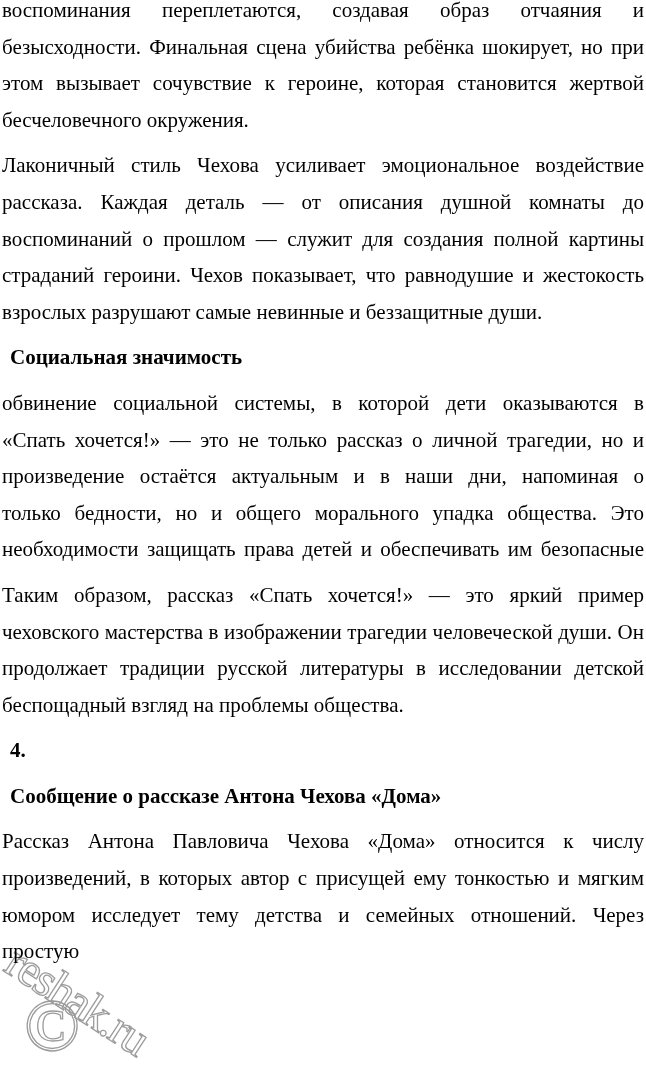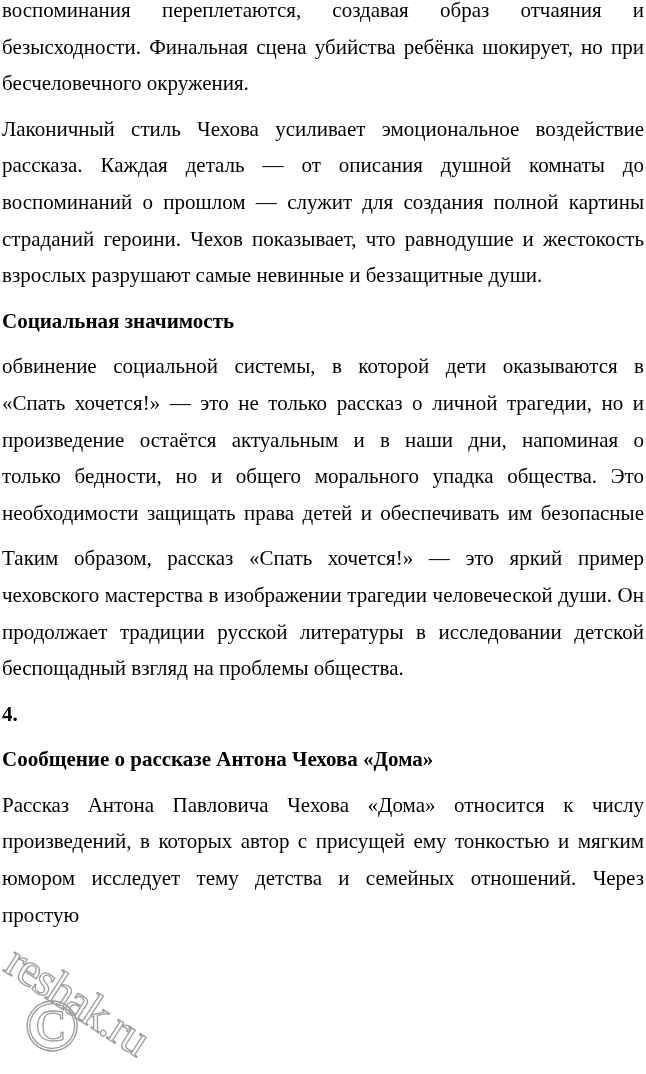--- a/index.html
+++ b/index.html
@@ -35,21 +35,21 @@
   }
   .line.lastline {
     text-align: right;
     text-align-last: left;
   }
   .heading {
     font-size: 21px;
     line-height: 36.6px;
     font-weight: bold;
     text-align: left;
-    margin: 0 0 9px 0;
+    margin: 0 0 9px 8px;
   }
   .watermark {
     position: absolute;
     left: -12px;
     top: 928px;
     z-index: 1;
     pointer-events: none;
   }
 </style>
 </head>
@@ -60,20 +60,21 @@
   <svg class="watermark" width="300" height="220" viewBox="0 0 300 220" xmlns="http://www.w3.org/2000/svg">
     <text x="36" y="122" font-size="74" font-family="Liberation Serif, DejaVu Serif, serif" fill="none" stroke="#9c9c9c" stroke-width="1.3">©</text>
     <text x="14" y="42" font-size="48" letter-spacing="-2" font-family="Liberation Serif, DejaVu Serif, serif" fill="none" stroke="#9c9c9c" stroke-width="1.3" transform="rotate(33 14 42)">reshak.ru</text>
   </svg>
 
   <div class="content">
 
     <div class="para">
       <div class="line">воспоминания переплетаются, создавая образ отчаяния и</div>
       <div class="line">безысходности. Финальная сцена убийства ребёнка шокирует, но при</div>
+      <div class="line">этом вызывает сочувствие к героине, которая становится жертвой</div>
       <div class="line lastline">бесчеловечного окружения.</div>
     </div>
 
     <div class="para">
       <div class="line">Лаконичный стиль Чехова усиливает эмоциональное воздействие</div>
       <div class="line">рассказа. Каждая деталь — от описания душной комнаты до</div>
       <div class="line">воспоминаний о прошлом — служит для создания полной картины</div>
       <div class="line">страданий героини. Чехов показывает, что равнодушие и жестокость</div>
       <div class="line lastline">взрослых разрушают самые невинные и беззащитные души.</div>
     </div>

